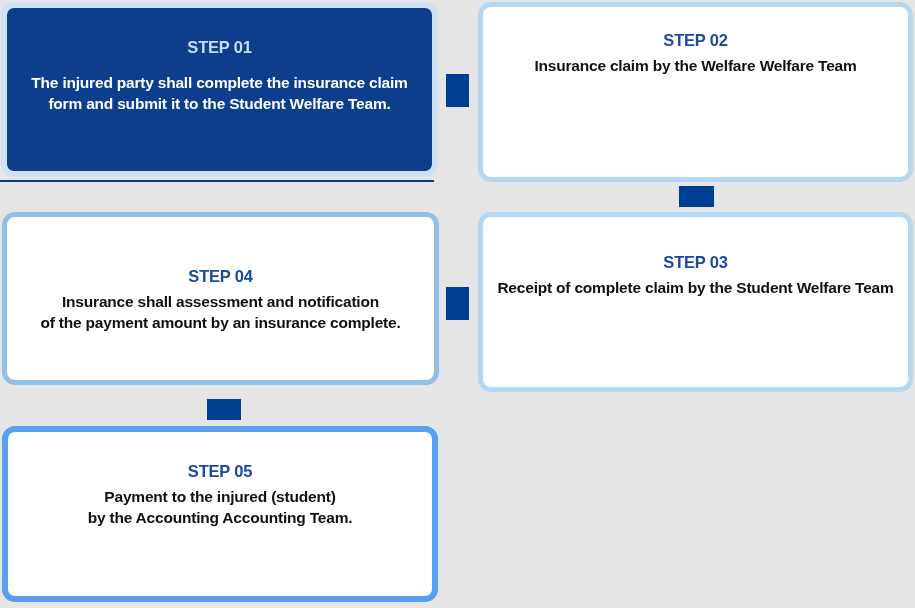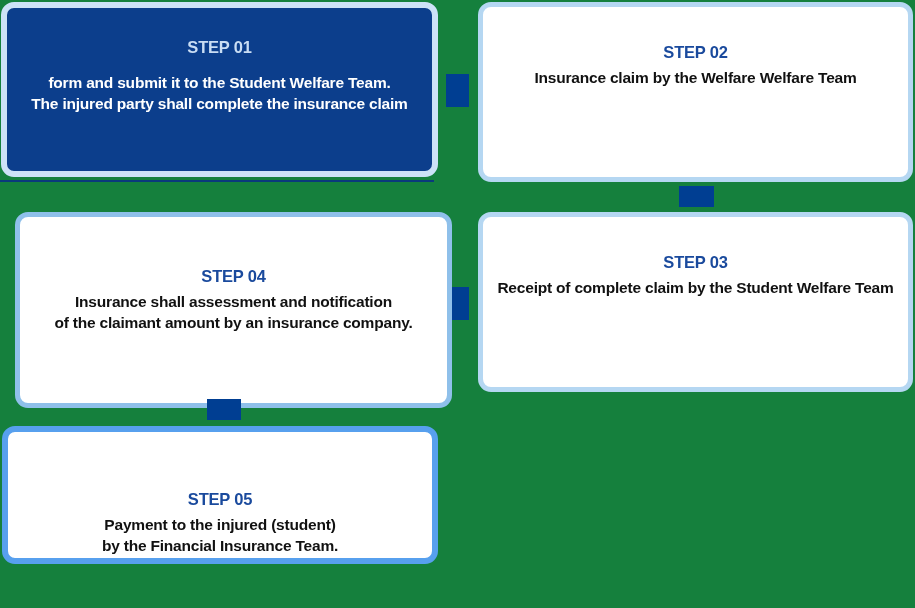--- a/index.html
+++ b/index.html
@@ -1,19 +1,19 @@
 <!DOCTYPE html>
 <html style="--step1-fill: #0c3e8c; --step1-border: #cde2f7; --step1-title: #c9ddf4; --step1-text: #ffffff; --step23-border: #b5d7f2; --step4-border: #8fc0ea; --step5-border: #57a0ee; --connector: #003e92; --title-blue: #1a4a9d; --body-text: #111111; --underline: #0a3a7c;"><head>
 <meta charset="utf-8">
 <style>
   html,body{margin:0;padding:0;background:#ffffff;}
   #canvas{
     position:relative;
     width:915px;height:608px;
-    background:#15803d;
+    background:#e5e5e5;
     font-family:"Liberation Sans","DejaVu Sans",sans-serif;
     overflow:hidden;
   }
   .card{
     position:absolute;
     box-sizing:border-box;
     border-radius:13px;
     background:#ffffff;
     text-align:center;
     letter-spacing:-0.2px;
@@ -36,39 +36,39 @@
     background:var(--step1-fill,#0c3e8c);
     border:6px solid var(--step1-border,#cde2f7);
     padding-top:30px;
   }
   .c1 .title{color:var(--step1-title,#c9ddf4);margin-bottom:15px;}
   .c1 .line{color:var(--step1-text,#ffffff);}
   
   .c2{
     left:478px;top:2px;width:435px;height:180px;
     border:5px solid var(--step23-border,#b5d7f2);
-    padding-top:36px;
+    padding-top:24px;
   }
   
   .c3{
     left:478px;top:212px;width:435px;height:180px;
     border:5px solid var(--step23-border,#b5d7f2);
     padding-top:36px;
   }
   
   .c4{
-    left:15px;top:212px;width:437px;height:196px;
+    left:2px;top:212px;width:437px;height:173px;
     border:5px solid var(--step4-border,#8fc0ea);
     padding-top:50px;
   }
   
   .c5{
-    left:2px;top:426px;width:436px;height:138px;
+    left:2px;top:426px;width:436px;height:176px;
     border:6px solid var(--step5-border,#57a0ee);
-    padding-top:58px;
+    padding-top:30px;
   }
   .connector{
     position:absolute;
     background:var(--connector,#003e92);
   }
   .conn-a{left:446px;top:74px;width:23px;height:33px;}
   .conn-b{left:679px;top:186px;width:35px;height:21px;}
   .conn-c{left:446px;top:287px;width:23px;height:33px;}
   .conn-d{left:207px;top:399px;width:34px;height:21px;}
   .underline{
@@ -77,22 +77,22 @@
     background:var(--underline,#0a3a7c);
   }
 </style>
 </head>
 <body>
 
 <div id="canvas">
 
   <div class="card c1">
     <div class="title">STEP 01</div>
+    <div class="line">The injured party shall complete the insurance claim</div>
     <div class="line">form and submit it to the Student Welfare Team.</div>
-    <div class="line">The injured party shall complete the insurance claim</div>
   </div>
 
   <div class="underline"></div>
 
   <div class="connector conn-a"></div>
 
   <div class="card c2">
     <div class="title">STEP 02</div>
     <div class="line">Insurance claim by the Welfare Welfare Team</div>
   </div>
@@ -102,24 +102,24 @@
   <div class="card c3">
     <div class="title">STEP 03</div>
     <div class="line">Receipt of complete claim by the Student Welfare Team</div>
   </div>
 
   <div class="connector conn-c"></div>
 
   <div class="card c4">
     <div class="title">STEP 04</div>
     <div class="line">Insurance shall assessment and notification</div>
-    <div class="line">of the claimant amount by an insurance company.</div>
+    <div class="line">of the payment amount by an insurance complete.</div>
   </div>
 
   <div class="connector conn-d"></div>
 
   <div class="card c5">
     <div class="title">STEP 05</div>
     <div class="line">Payment to the injured (student)</div>
-    <div class="line">by the Financial Insurance Team.</div>
+    <div class="line">by the Accounting Accounting Team.</div>
   </div>
 
 </div>
 
 </body></html>

